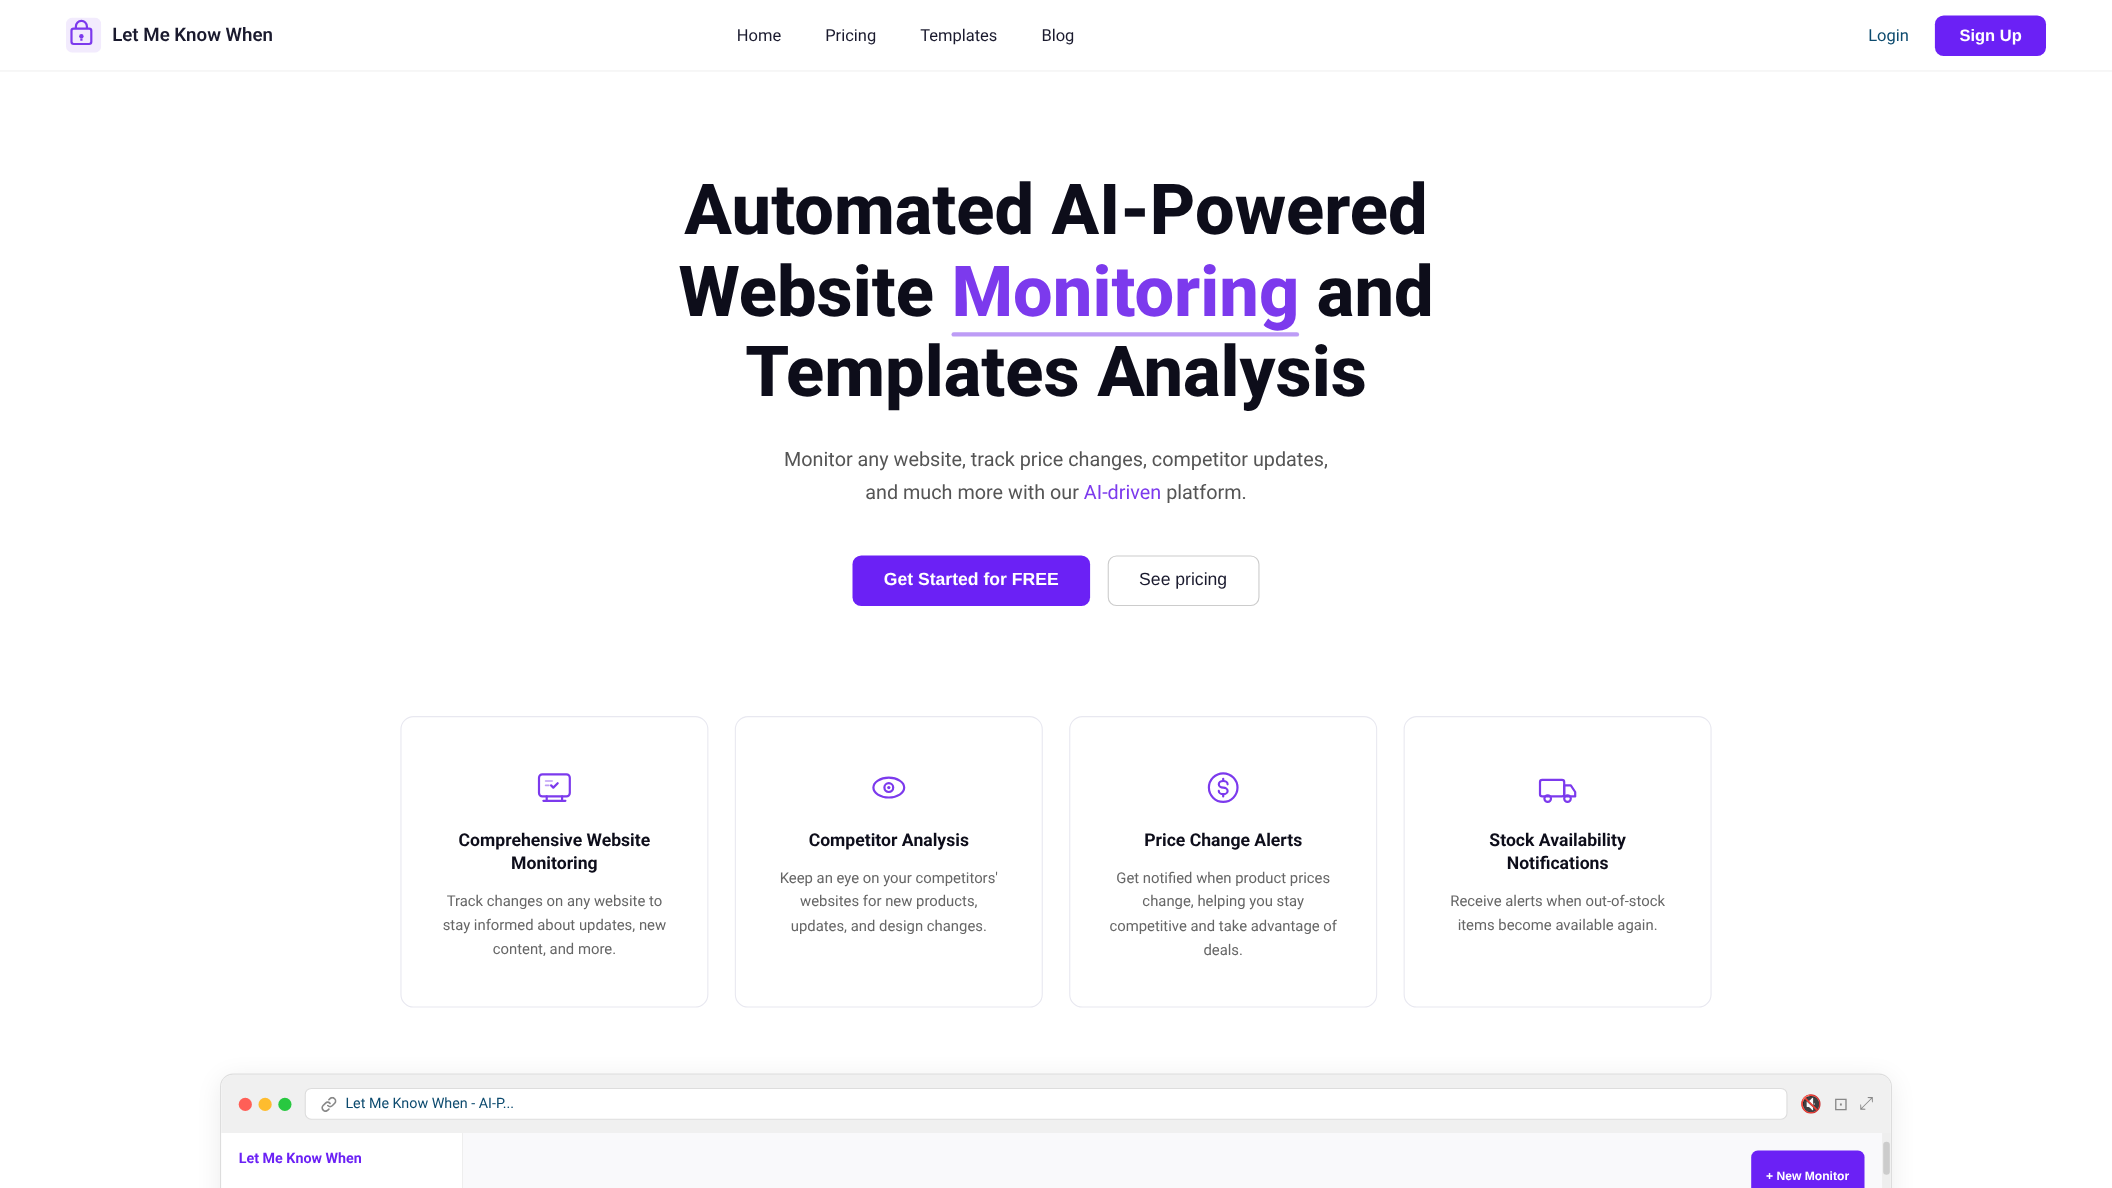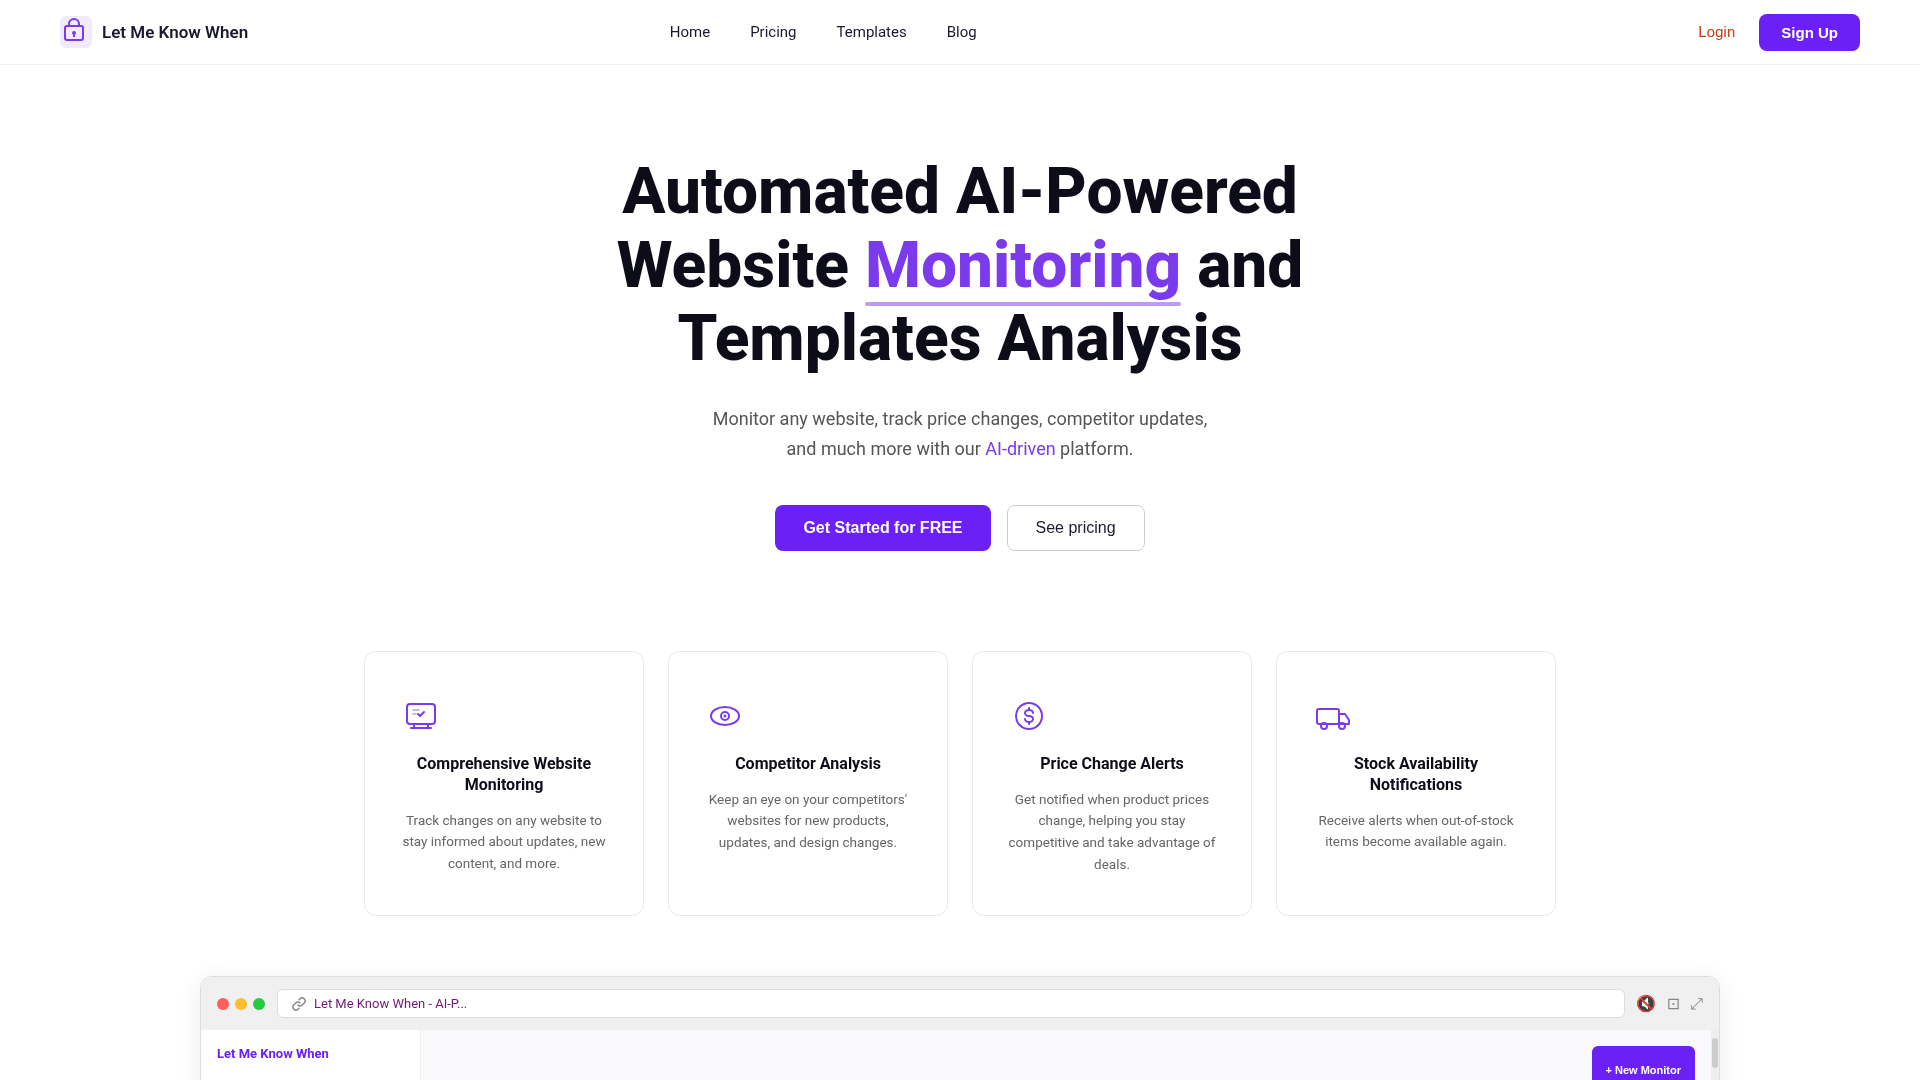--- a/index.html
+++ b/index.html
@@ -9,21 +9,21 @@
     nav {
       display: flex; align-items: center; justify-content: space-between;
       padding: 0 60px; height: 65px; border-bottom: 1px solid #f0f0f0;
     }
     .nav-logo { display: flex; align-items: center; gap: 10px; text-decoration: none; color: #1a1a2e; }
     .nav-logo-icon { width: 32px; height: 32px; }
     .nav-logo-text { font-size: 17px; font-weight: 600; color: #1a1a2e; }
     .nav-links { display: flex; align-items: center; gap: 40px; margin-left: -300px; justify-content: flex-end; }
     .nav-link { text-decoration: none; color: #1a1a2e; font-size: 15px; font-weight: 450; }
     .nav-actions { display: flex; align-items: center; gap: 24px; }
-    .nav-login { font-size: 15px; color: #c2410c; text-decoration: none; font-weight: 450; }
+    .nav-login { font-size: 15px; color: #0c4a6e; text-decoration: none; font-weight: 450; }
     .nav-signup {
       background: #6b21f5; color: #fff; border: none; border-radius: 8px;
       padding: 10px 22px; font-size: 15px; font-weight: 600; cursor: pointer;
     }
 
     
     .hero {
       text-align: center; padding: 90px 60px 60px;
     }
     .hero-title { font-size: 64px; font-weight: 800; line-height: 1.15; color: #0d0d1a; max-width: 900px; margin: 0 auto 28px; }
@@ -50,21 +50,21 @@
     }
 
     
     .features {
       display: flex; justify-content: center; gap: 24px;
       padding: 40px 160px;
     }
     .feature-card {
       background: #fff; border: 1px solid #e8e8f0; border-radius: 12px;
       padding: 40px 32px; width: 240px; min-height: 200px;
-      display: flex; flex-direction: column; text-align: center;
+      display: flex; flex-direction: column; align-items: center; text-align: center;
       gap: 14px; flex: 1; max-width: 280px;
     }
     .feature-icon { width: 48px; height: 48px; display: flex; align-items: center; justify-content: center; }
     .feature-title { font-size: 16px; font-weight: 700; color: #0d0d1a; line-height: 1.3; }
     .feature-desc { font-size: 13.5px; color: #666; line-height: 1.6; }
 
     
     .browser-mockup {
       margin: 20px 200px 0;
       border: 1px solid #ddd; border-radius: 12px 12px 0 0;
@@ -213,21 +213,21 @@
     <div class="browser-dots">
       <div class="browser-dot red"></div>
       <div class="browser-dot yellow"></div>
       <div class="browser-dot green"></div>
     </div>
     <div class="browser-url-bar">
       <svg width="14" height="14" viewBox="0 0 14 14" fill="none">
         <path d="M6 8a3 3 0 0 0 4.24 0l2-2a3 3 0 0 0-4.24-4.24l-1 1" stroke="#888" stroke-width="1.5" stroke-linecap="round"></path>
         <path d="M8 6a3 3 0 0 0-4.24 0l-2 2a3 3 0 0 0 4.24 4.24l1-1" stroke="#888" stroke-width="1.5" stroke-linecap="round"></path>
       </svg>
-      <span style="font-size:13px;color:#701a75;">Let Me Know When - AI-P...</span>
+      <span style="font-size:13px;color:#0c4a6e;">Let Me Know When - AI-P...</span>
     </div>
     <div class="browser-actions">
       <button class="browser-action-btn">🔇</button>
       <button class="browser-action-btn">⊡</button>
       <button class="browser-action-btn">⤢</button>
     </div>
   </div>
   <div class="browser-content">
     <div class="browser-sidebar">
       <div class="browser-sidebar-logo">Let Me Know When</div>

